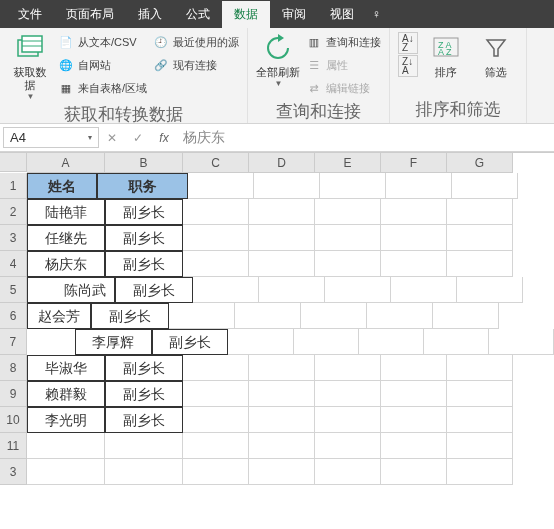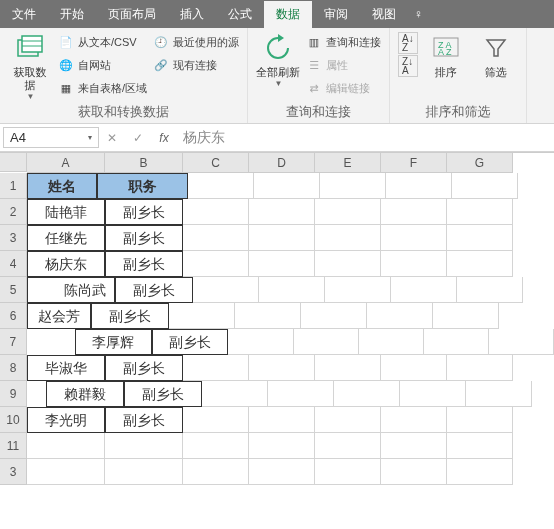--- a/index.html
+++ b/index.html
@@ -1,24 +1,24 @@
 <!DOCTYPE html>
 <html><head>
 <meta charset="utf-8">
 <style>
 *{box-sizing:border-box;margin:0;padding:0;font-family:"Microsoft YaHei",sans-serif}
 body{background:#fff;font-size:12px;color:#333;width:554px;overflow:hidden}
-.ribbon-tabs{background:#737373;display:flex;align-items:center;height:28px;}
+.ribbon-tabs{background:#404040;display:flex;align-items:center;height:28px;padding-left:6px}
 .ribbon-tabs .tab{color:#fff;padding:5px 12px;font-size:12px;cursor:pointer}
 .ribbon-tabs .tab.active{background:#f3f3f3;color:#107c41}
 .ribbon-tabs .bulb{color:#fff;margin-left:6px}
 .ribbon{background:#f3f3f3;border-bottom:1px solid #d4d4d4;display:flex;height:96px}
 .group{border-right:1px solid #e1e1e1;padding:4px 8px 2px 8px;display:flex;flex-direction:column;justify-content:space-between}
 .group-body{display:flex;gap:6px;align-items:flex-start}
-.group-label{text-align:center;font-size:13px;color:#666;padding-top:2px}
+.group-label{text-align:center;font-size:17px;color:#666;padding-top:2px}
 .big-btn{display:flex;flex-direction:column;align-items:center;width:44px;cursor:pointer}
 .big-btn .ico{width:32px;height:32px;display:flex;align-items:center;justify-content:center}
 .big-btn .lbl{font-size:11px;text-align:center;line-height:13px;margin-top:2px}
 .vstack{display:flex;flex-direction:column;gap:3px}
 .small-btn{display:flex;align-items:center;gap:4px;cursor:pointer;font-size:11px;color:#444;height:20px;white-space:nowrap}
 .small-btn.disabled{color:#aaa}
 .small-btn .sico{width:16px;height:16px;display:flex;align-items:center;justify-content:center}
 .dd{font-size:8px;color:#666;margin-left:1px}
 .fbar{display:flex;align-items:center;border-bottom:1px solid #d4d4d4;height:28px;background:#fff}
 .namebox{width:96px;border:1px solid #ccc;margin:3px 0 3px 3px;padding:2px 6px;font-size:13px;background:#fff;display:flex;justify-content:space-between;align-items:center}
@@ -35,21 +35,20 @@
 .cell.hd{background:#9bc2e6;border:1px solid #333;font-family:KaiTi,serif;font-size:14px;text-align:center;font-weight:bold}
 .cell.bd{border:1px solid #333;font-family:KaiTi,serif;font-size:14px;text-align:center;background:#fff}
 .corner{position:absolute;left:0;top:0;width:27px;height:20px;background:#e6e6e6;border-right:1px solid #ccc;border-bottom:1px solid #ccc;border-top:1px solid #ccc}
 svg{display:block}
 </style>
 </head>
 <body>
 
 <div class="ribbon-tabs" id="tabbar">
     <div class="tab">文件</div>
-    <div class="tab">开始</div>
     <div class="tab">页面布局</div>
     <div class="tab">插入</div>
     <div class="tab">公式</div>
     <div class="tab active">数据</div>
     <div class="tab">审阅</div>
     <div class="tab">视图</div>
     <div class="bulb">♀</div>
   </div>
 
 <div class="ribbon">
@@ -257,21 +256,21 @@
         <div class="cell bd" style="width: 78px;">毕淑华</div>
         <div class="cell bd" style="width: 78px;">副乡长</div>
         <div class="cell" style="width: 66px;"></div>
         <div class="cell" style="width: 66px;"></div>
         <div class="cell" style="width: 66px;"></div>
         <div class="cell" style="width: 66px;"></div>
         <div class="cell" style="width: 66px;"></div>
       </div>
       <div class="row">
         <div class="rh">9</div>
-        <div class="cell bd" style="width: 78px; margin-left: 19px;">赖群毅</div>
+        <div class="cell bd" style="width: 78px;">赖群毅</div>
         <div class="cell bd" style="width: 78px;">副乡长</div>
         <div class="cell" style="width: 66px;"></div>
         <div class="cell" style="width: 66px;"></div>
         <div class="cell" style="width: 66px;"></div>
         <div class="cell" style="width: 66px;"></div>
         <div class="cell" style="width: 66px;"></div>
       </div>
       <div class="row">
         <div class="rh">10</div>
         <div class="cell bd" style="width: 78px;">李光明</div>

